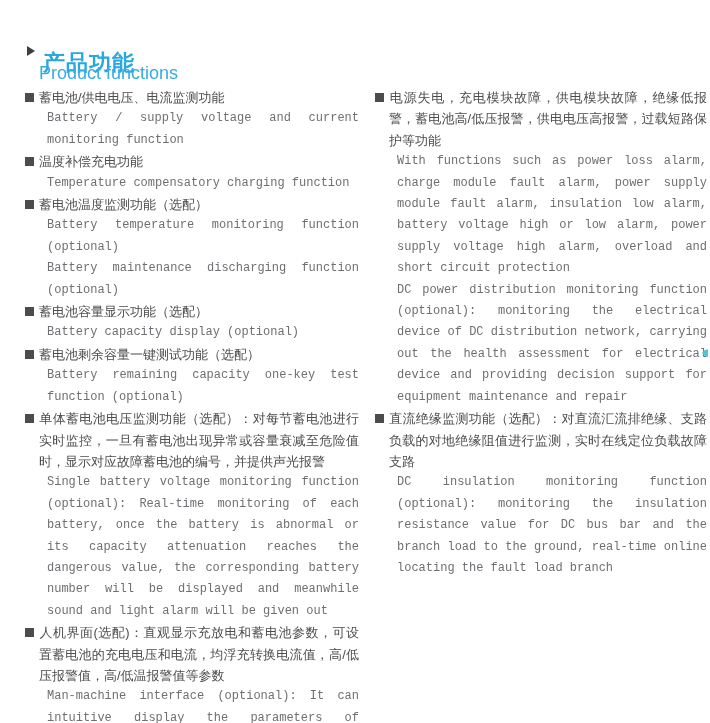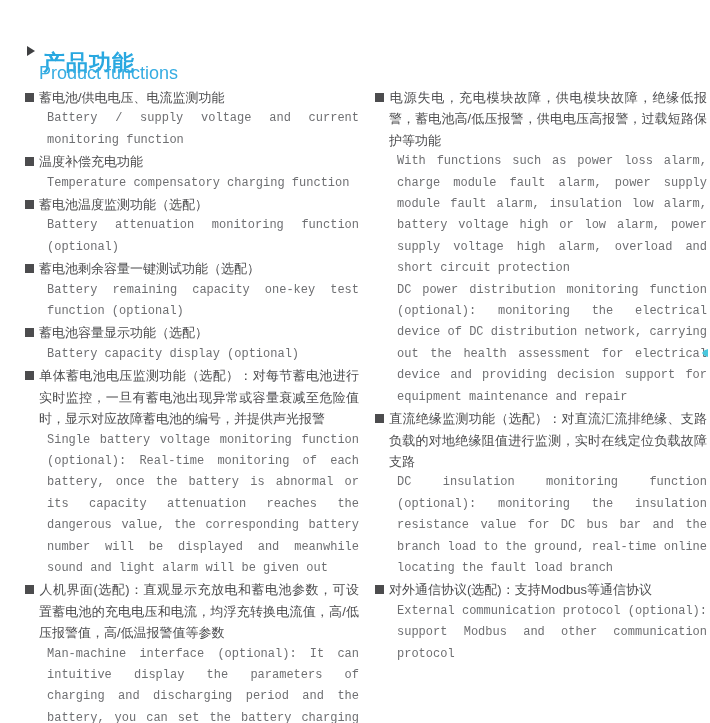--- a/index.html
+++ b/index.html
@@ -69,31 +69,32 @@
       <div class="item">
         <div class="zh"><span class="bullet"></span>蓄电池/供电电压、电流监测功能</div>
         <div class="en">Battery / supply voltage and current monitoring function</div>
       </div>
       <div class="item">
         <div class="zh"><span class="bullet"></span>温度补偿充电功能</div>
         <div class="en">Temperature compensatory charging function</div>
       </div>
       <div class="item">
         <div class="zh"><span class="bullet"></span>蓄电池温度监测功能（选配）</div>
-        <div class="en">Battery attenuation monitoring function (optional)</div>
+        <div class="en">Battery temperature monitoring function (optional)</div>
       </div>
       <div class="item">
+        <div class="en">Battery maintenance discharging function (optional)</div>
+      </div>
+      <div class="item">
+        <div class="zh"><span class="bullet"></span>蓄电池容量显示功能（选配）</div>
+        <div class="en">Battery capacity display (optional)</div>
       </div>
       <div class="item">
         <div class="zh"><span class="bullet"></span>蓄电池剩余容量一键测试功能（选配）</div>
         <div class="en">Battery remaining capacity one-key test function (optional)</div>
-      </div>
-      <div class="item">
-        <div class="zh"><span class="bullet"></span>蓄电池容量显示功能（选配）</div>
-        <div class="en">Battery capacity display (optional)</div>
       </div>
       <div class="item">
         <div class="zh"><span class="bullet"></span>单体蓄电池电压监测功能（选配）：对每节蓄电池进行实时监控，一旦有蓄电池出现异常或容量衰减至危险值时，显示对应故障蓄电池的编号，并提供声光报警</div>
         <div class="en">Single battery voltage monitoring function (optional): Real-time monitoring of each battery, once the battery is abnormal or its capacity attenuation reaches the dangerous value, the corresponding battery number will be displayed and meanwhile sound and light alarm will be given out</div>
       </div>
       <div class="item">
         <div class="zh"><span class="bullet"></span>人机界面(选配)：直观显示充放电和蓄电池参数，可设置蓄电池的充电电压和电流，均浮充转换电流值，高/低压报警值，高/低温报警值等参数</div>
         <div class="en">Man-machine interface (optional): It can intuitive display the parameters of charging and discharging period and the battery, you can set the battery charging voltage and current, average and floating charging conversion current value, high or low pressure alarm value, high or low temperature alarm and other parameters</div>
       </div>
     </div>
@@ -102,21 +103,17 @@
         <div class="zh"><span class="bullet"></span>电源失电，充电模块故障，供电模块故障，绝缘低报警，蓄电池高/低压报警，供电电压高报警，过载短路保护等功能</div>
         <div class="en">With functions such as power loss alarm, charge module fault alarm, power supply module fault alarm, insulation low alarm, battery voltage high or low alarm, power supply voltage high alarm, overload and short circuit protection</div>
       </div>
       <div class="item">
         <div class="en">DC power distribution monitoring function (optional): monitoring the electrical device of DC distribution network, carrying out the health assessment for electrical device and providing decision support for equipment maintenance and repair</div>
       </div>
       <div class="item">
         <div class="zh"><span class="bullet"></span>直流绝缘监测功能（选配）：对直流汇流排绝缘、支路负载的对地绝缘阻值进行监测，实时在线定位负载故障支路</div>
         <div class="en">DC insulation monitoring function (optional): monitoring the insulation resistance value for DC bus bar and the branch load to the ground, real-time online locating the fault load branch</div>
       </div>
-      <div class="item">
-        <div class="zh"><span class="bullet"></span>对外通信协议(选配)：支持Modbus等通信协议</div>
-        <div class="en">External communication protocol (optional): support Modbus and other communication protocol</div>
-      </div>
     </div>
 
   <span class="edge-marker"></span>
 
 </div>
 
 </body></html>

